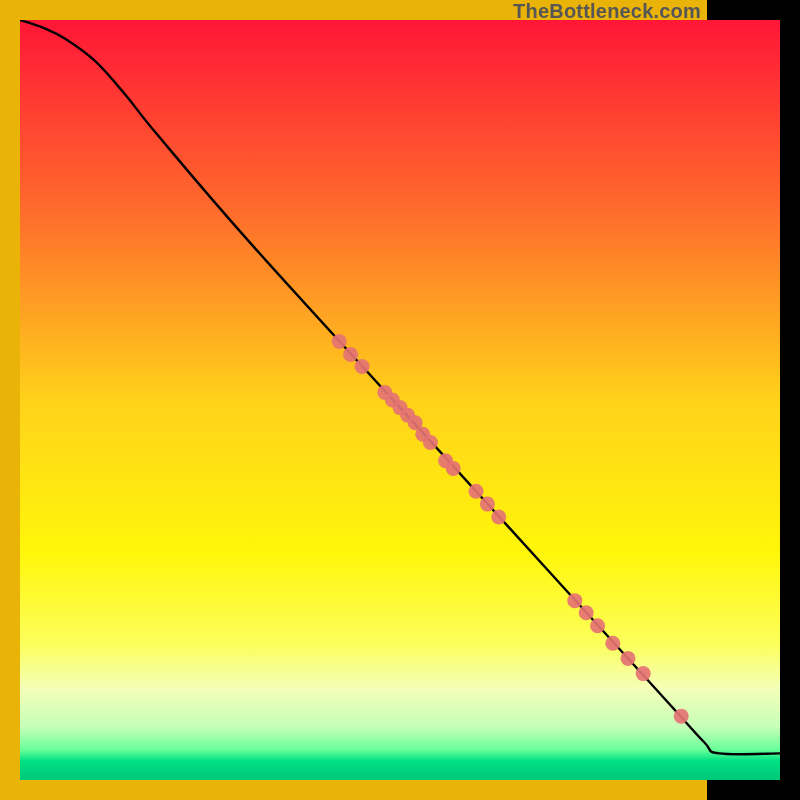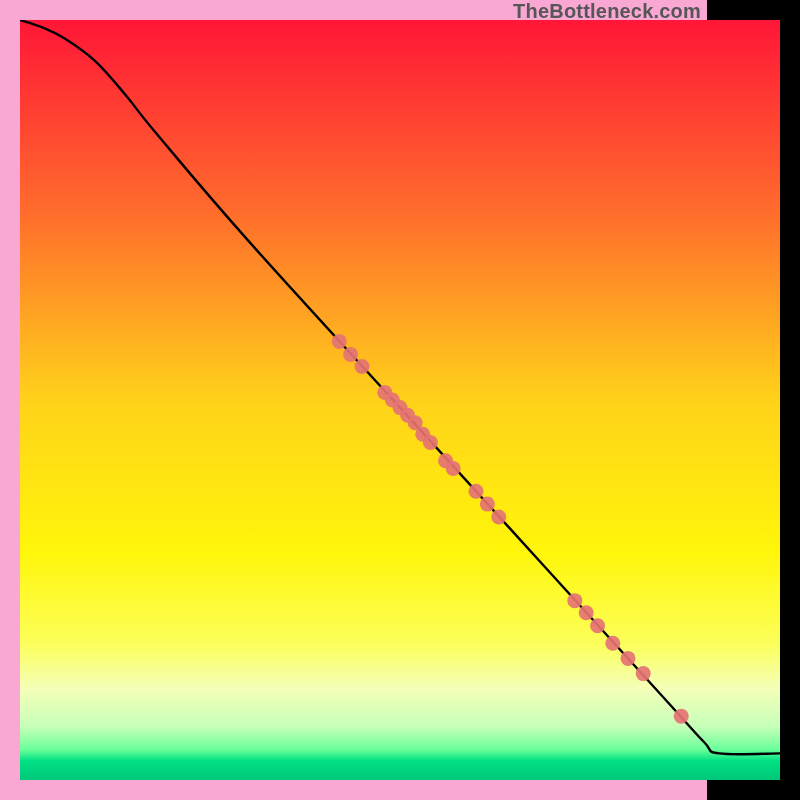--- a/index.html
+++ b/index.html
@@ -7,21 +7,21 @@
     padding: 0;
     width: 800px;
     height: 800px;
     background: #000;
     overflow: hidden;
   }
   .frame {
     position: relative;
     width: 707px;
     height: 800px;
-    background: #f9a8d4;
+    background: #eab308;
   }
   .plot {
     position: absolute;
     left: 20px;
     top: 20px;
     width: 760px;
     height: 760px;
   }
   .attribution {
     position: absolute;

